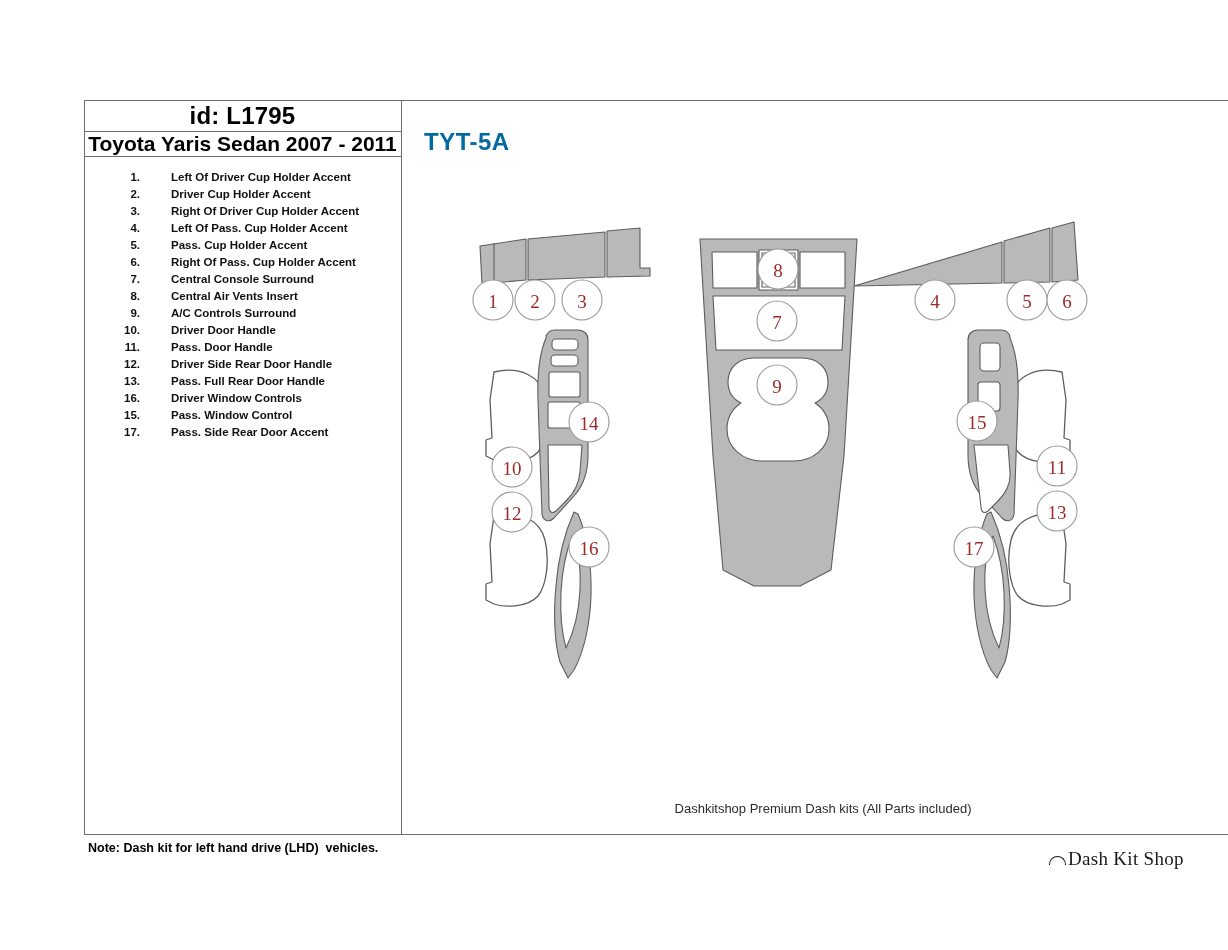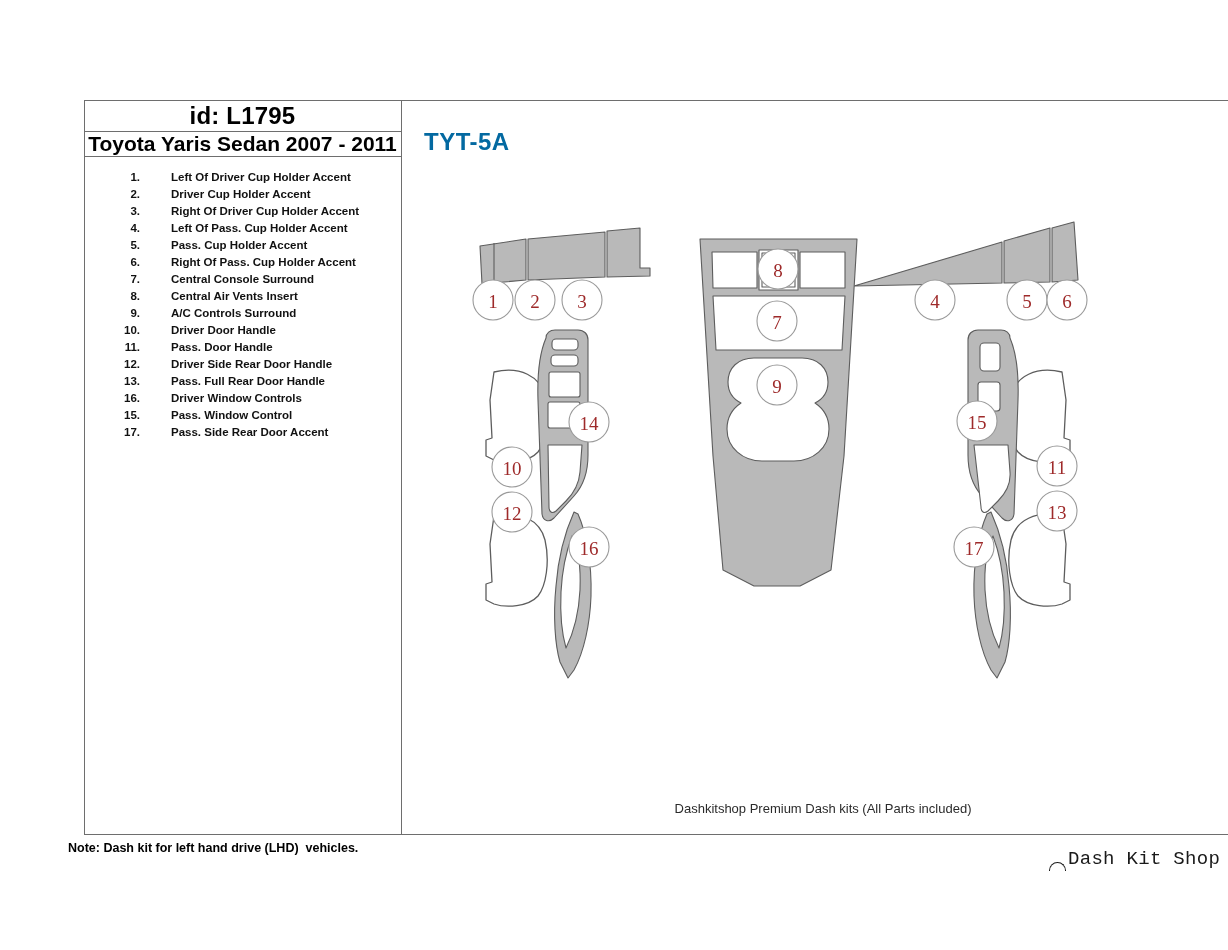--- a/index.html
+++ b/index.html
@@ -53,21 +53,21 @@
   .part-num{
     width:56px;
     text-align:right;
     padding-right:10px;
     flex:0 0 auto;
   }
   .part-label{flex:1 1 auto;padding-left:21px;}
 
   
   .note{
-    position:absolute;left:20px;top:841px;
+    position:absolute;left:40px;top:841px;
     font-size:12.5px;font-weight:bold;color:#000;
     white-space:pre;
   }
 
   
   .code{
     position:absolute;left:376px;top:128px;
     font-size:24px;font-weight:bold;
     color:#0369a1;
     letter-spacing:.5px;
@@ -76,25 +76,25 @@
   
   .caption{
     position:absolute;left:354px;top:801px;
     width:842px;text-align:center;
     font-size:13px;color:#2b2b2b;
   }
 
   
   .brand{
     position:absolute;left:1001px;top:848px;
-    font-family:Liberation Mono, monospace;
+    font-family:Liberation Serif, serif;
     font-size:19px;color:#1a1a1a;
     white-space:nowrap;
     letter-spacing:.3px;
-    display:flex;align-items:flex-end;gap:2px;
+    display:flex;align-items:center;gap:2px;
   }
   .brand-mark{
     display:inline-block;
     width:15px;height:8px;
     border:1.4px solid #1a1a1a;
     border-bottom:none;
     border-radius:9px 9px 0 0;
     position:relative;top:1px;
   }
 

